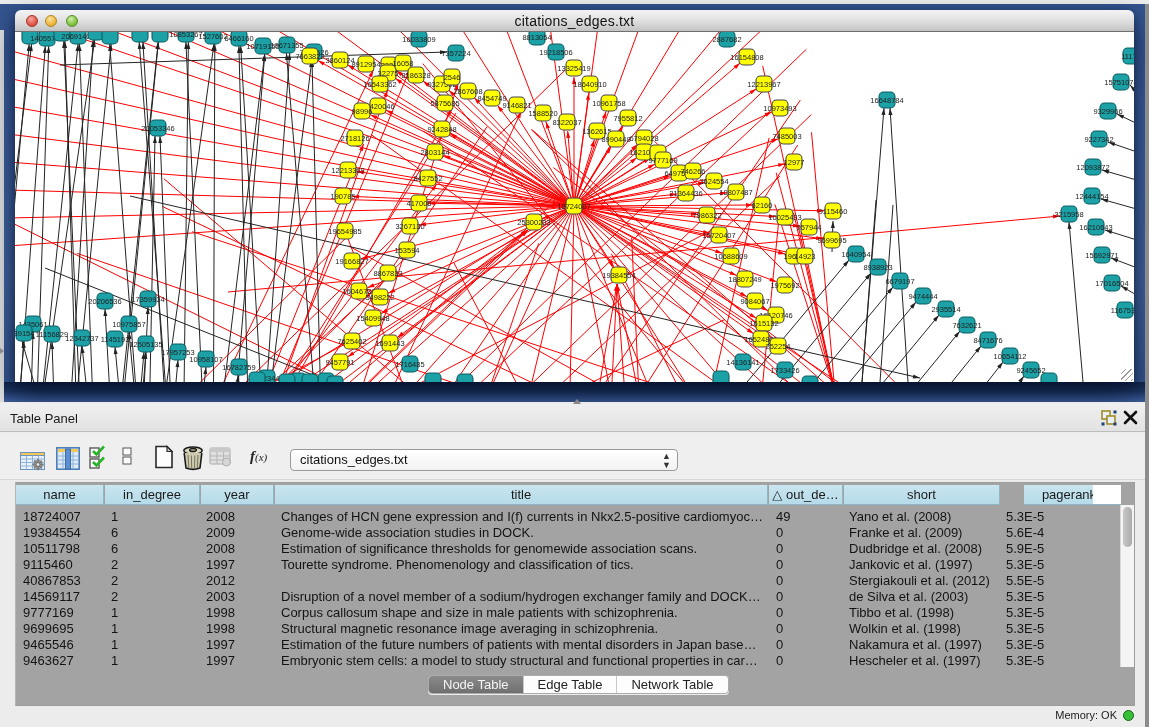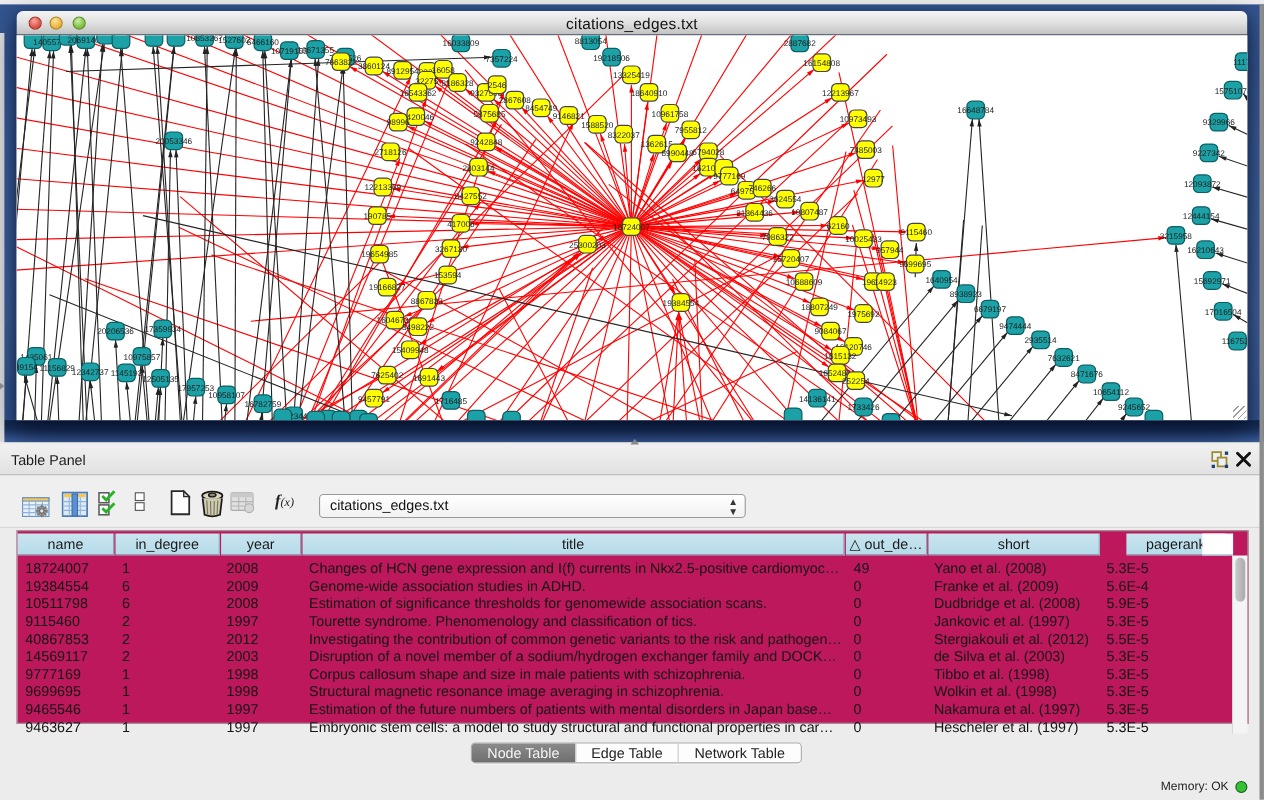--- a/index.html
+++ b/index.html
@@ -18,21 +18,21 @@
 #grip{position:absolute;right:1px;bottom:1px;width:12px;height:12px;background:
  repeating-linear-gradient(135deg,transparent 0 3px,#9a9a9a 3px 4px)}
 #undershadow{position:absolute;left:0;top:378px;width:100%;height:22px;background:linear-gradient(180deg,#12264c 0%,#1d3560 40%,#33538e 75%,#46679f 100%)}
 #panel{position:absolute;left:0;top:402px;width:1149px;height:325px;background:#ececec}
 #phead{position:absolute;left:0;top:2px;width:100%;height:28px;background:linear-gradient(180deg,#f0f0f0,#e2e2e2);border-bottom:1px solid #bcbcbc}
 #phead .t{position:absolute;left:10px;top:7px;font-size:13px;color:#1a1a1a}
 #toolbar{position:absolute;left:0;top:31px;width:100%;height:47px;background:#efefef;border-bottom:1px solid #d6d6d6}
 .ticon{position:absolute;top:12px}
 #combo{position:absolute;left:290px;top:16px;width:388px;height:22px;background:linear-gradient(180deg,#fff,#f2f2f2);border:1px solid #9a9a9a;border-radius:4px;font-size:13px;color:#111;line-height:20px;padding-left:9px}
 #combo .ar{position:absolute;right:6px;top:2px;font-size:9px;color:#333;line-height:9px}
-#tblwrap{position:absolute;left:15px;top:80px;width:1120px;height:176px;background:#be185d;border:1px solid #9d9d9d;border-left:1px solid #b5b5b5}
+#tblwrap{position:absolute;left:15px;top:80px;width:1120px;height:224px;background:#a3a3a3;border:1px solid #9d9d9d;border-left:1px solid #b5b5b5}
 .hc{position:absolute;top:2px;height:20px;background:linear-gradient(180deg,#c9e5f0,#b6dbe9);border-right:1px solid #8fb6c4;font-size:13px;color:#1a1a1a;text-align:center;line-height:20px;border-bottom:1px solid #8fb6c4}
 .row{position:absolute;left:0;width:1105px;height:16px;font-size:13px;color:#141414;white-space:nowrap}
 .row span{position:absolute;top:0;line-height:16px}
 #vsb{position:absolute;right:0;top:22px;width:14px;height:162px;background:#f4f4f4;border-left:1px solid #d9d9d9}
 #vsb .th{position:absolute;left:2px;top:2px;width:9px;height:40px;border-radius:5px;background:linear-gradient(90deg,#c8c8c8,#ababab)}
 #tabs{position:absolute;left:428px;top:273px;height:19px;border:1px solid #ababab;border-radius:4px;background:#fdfdfd;box-shadow:0 1px 0 rgba(255,255,255,.8)}
 .tab{float:left;height:17px;line-height:17px;font-size:13px;padding:0 14px;color:#222}
 .tab.sel{background:linear-gradient(180deg,#8a8a8a,#6f6f6f);color:#f5f5f5;border-radius:3px 0 0 3px}
 .tab.mid{border-right:1px solid #c9c9c9;border-left:1px solid #c9c9c9}
 #status{position:absolute;left:0;top:296px;width:100%;height:29px}
@@ -838,21 +838,21 @@
           <span style="left:190px">2008</span>
           <span style="left:265px">Changes of HCN gene expression and I(f) currents in Nkx2.5-positive cardiomyoc…</span>
           <span style="left:760px">49</span>
           <span style="left:833px">Yano et al. (2008)</span>
           <span style="left:990px">5.3E-5</span>
         </div>
 <div class="row" style="top:42px">
           <span style="left:7px">19384554</span>
           <span style="left:95px">6</span>
           <span style="left:190px">2009</span>
-          <span style="left:265px">Genome-wide association studies in ADHD.</span>
+          <span style="left:265px">Genome-wide association studies in DOCK.</span>
           <span style="left:760px">0</span>
           <span style="left:833px">Franke et al. (2009)</span>
           <span style="left:990px">5.6E-4</span>
         </div>
 <div class="row" style="top:58px">
           <span style="left:7px">10511798</span>
           <span style="left:95px">6</span>
           <span style="left:190px">2008</span>
           <span style="left:265px">Estimation of significance thresholds for genomewide association scans.</span>
           <span style="left:760px">0</span>
@@ -865,21 +865,20 @@
           <span style="left:190px">1997</span>
           <span style="left:265px">Tourette syndrome. Phenomenology and classification of tics.</span>
           <span style="left:760px">0</span>
           <span style="left:833px">Jankovic et al. (1997)</span>
           <span style="left:990px">5.3E-5</span>
         </div>
 <div class="row" style="top:90px">
           <span style="left:7px">40867853</span>
           <span style="left:95px">2</span>
           <span style="left:190px">2012</span>
-          <span style="left:265px">Investigating the contribution of common genetic variants to the risk and pathogen…</span>
           <span style="left:760px">0</span>
           <span style="left:833px">Stergiakouli et al. (2012)</span>
           <span style="left:990px">5.5E-5</span>
         </div>
 <div class="row" style="top:106px">
           <span style="left:7px">14569117</span>
           <span style="left:95px">2</span>
           <span style="left:190px">2003</span>
           <span style="left:265px">Disruption of a novel member of a sodium/hydrogen exchanger family and DOCK…</span>
           <span style="left:760px">0</span>

